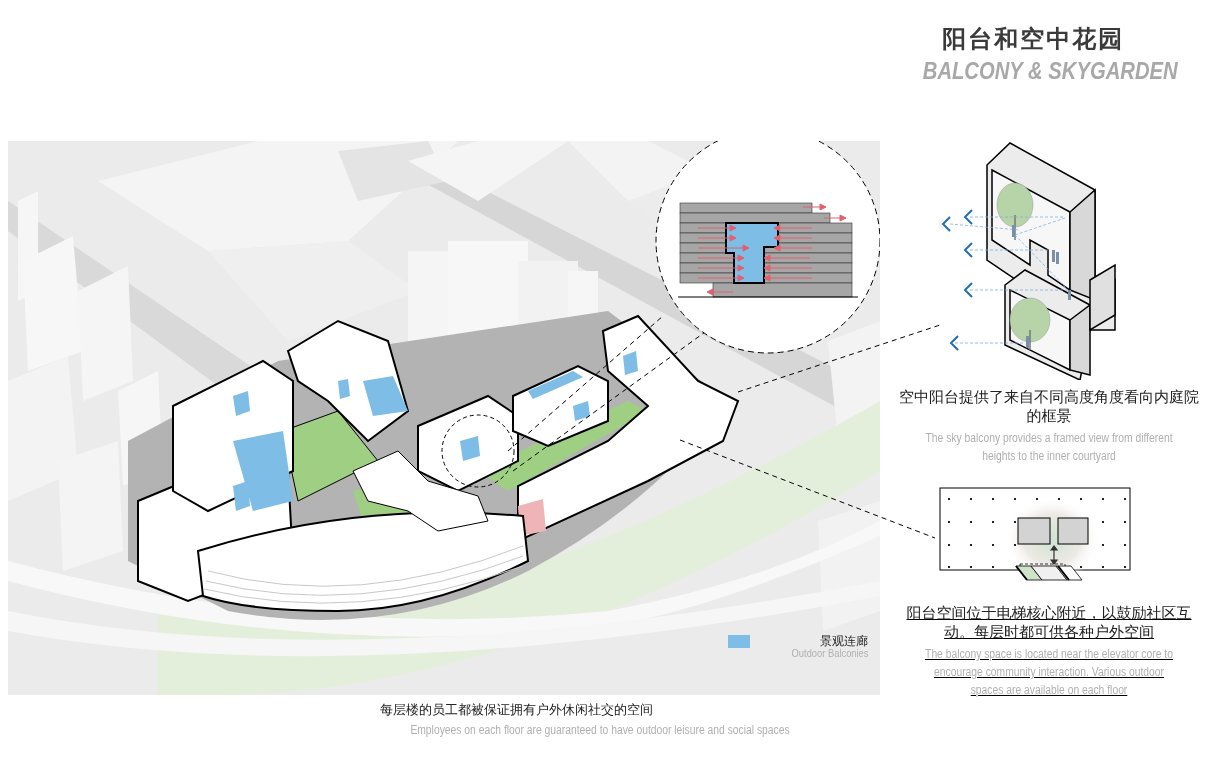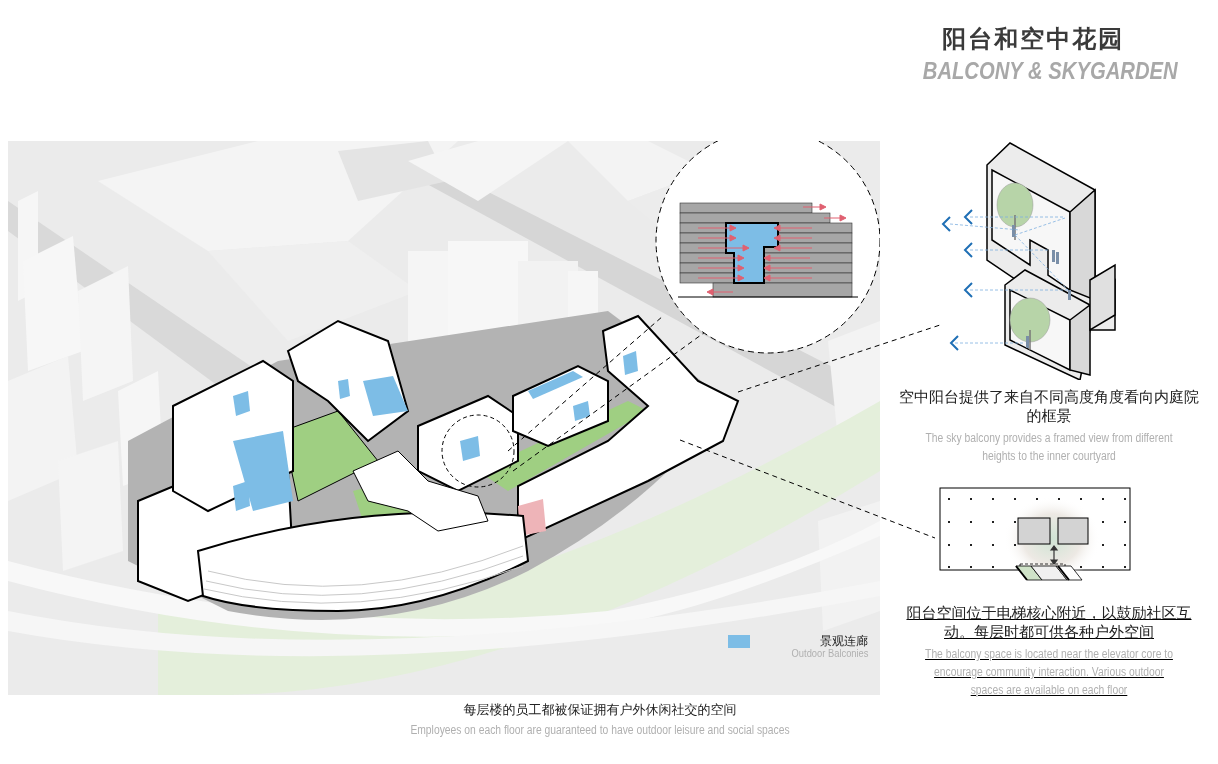--- a/index.html
+++ b/index.html
@@ -13,21 +13,21 @@
   .map { position: absolute; left: 8px; top: 141px; width: 872px; height: 554px; background: #e6e6e6; overflow: hidden; }
   .map svg { position: absolute; left: 0; top: 0; }
 
   .legend { position: absolute; left: 728px; top: 633px; width: 140px; }
   .legend-row { position: relative; height: 28px; }
   .legend-swatch { position: absolute; left: 0; top: 2px; width: 22px; height: 13px; }
   .legend-cn { position: absolute; right: 0; top: 0; font-family: "DejaVu Sans", sans-serif; font-size: 12px; color: #222; }
   .legend-en { position: absolute; right: 0; top: 14px; font-size: 11px; color: #b0b0b0; transform: scaleX(0.85); transform-origin: right center; white-space: nowrap; }
 
   .caption-main { position: absolute; left: 0; width: 1218px; text-align: center; }
-  .caption-main .cn { position: absolute; left: 380px; width: 440px; top: 701px; text-align: center; font-family: "DejaVu Sans", sans-serif; font-size: 13px; color: #222; }
+  .caption-main .cn { position: absolute; left: 380px; width: 440px; top: 701px; text-align: left; font-family: "DejaVu Sans", sans-serif; font-size: 13px; color: #222; }
   .caption-main .en { position: absolute; left: 350px; width: 500px; top: 723px; text-align: center; font-size: 12px; color: #b0b0b0; transform: scaleX(0.86); }
 
   .side-caption { position: absolute; left: 898px; width: 302px; text-align: center; }
   .side-caption .cn { font-family: "DejaVu Sans", sans-serif; font-size: 15px; color: #222; line-height: 19px; }
   .side-caption .en { font-size: 12px; color: #b0b0b0; line-height: 18px; margin-top: 3px; transform: scaleX(0.86); }
 
   .cap1 { top: 388px; }
   .cap2 { top: 604px; text-decoration: underline; }
 
   .sky-diagram { position: absolute; left: 930px; top: 140px; }

